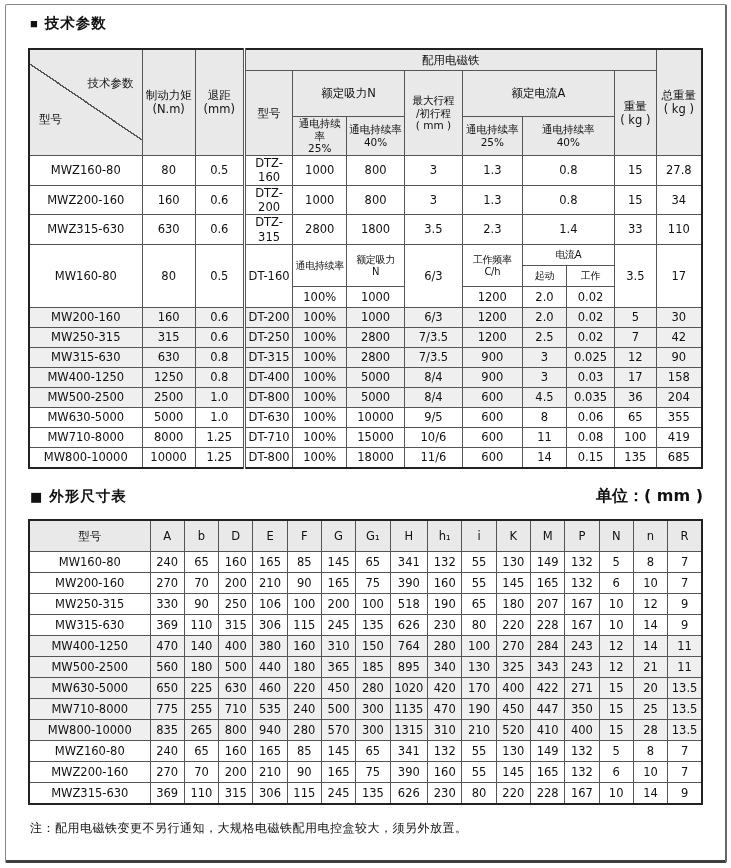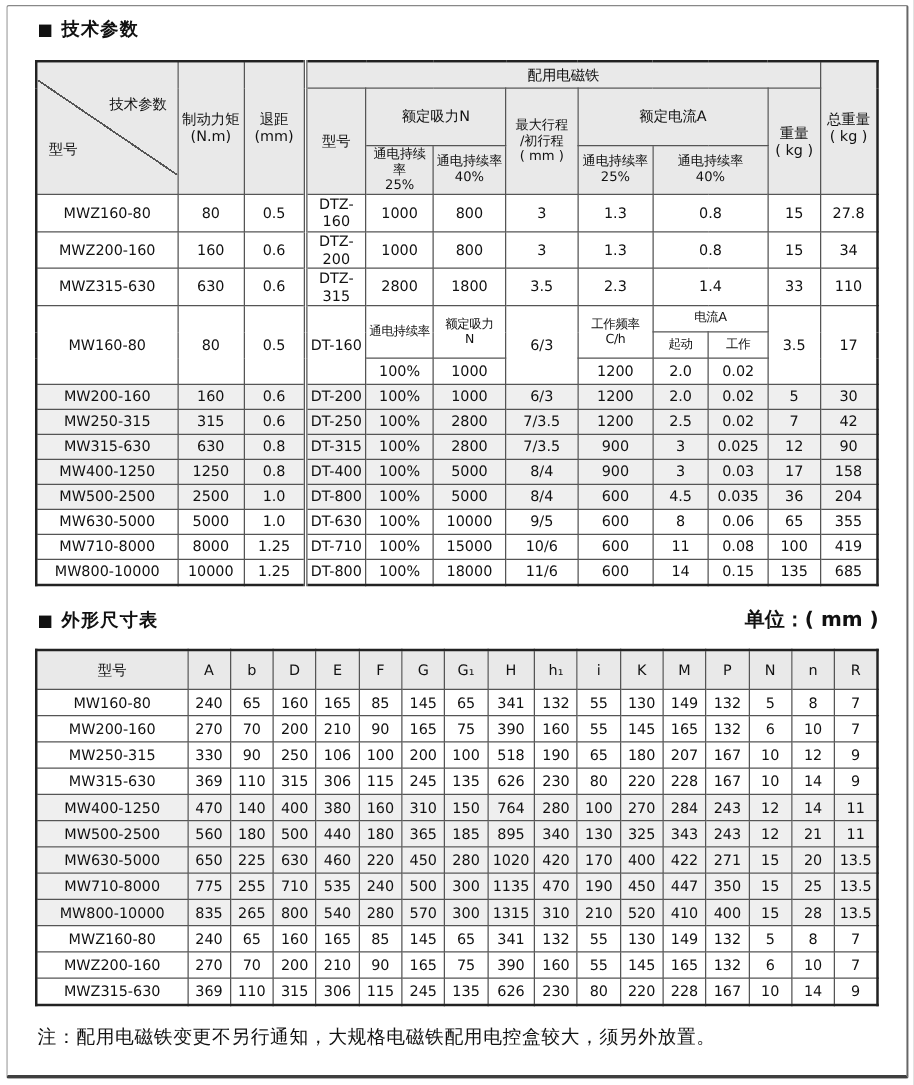--- a/index.html
+++ b/index.html
@@ -13,21 +13,21 @@
     width:731px;height:868px;position:relative;background:#fff;
     font-family:"DejaVu Sans","Liberation Sans",sans-serif;color:var(--txt);
   }
   .frame{
     position:absolute;left:5px;top:4px;right:4px;bottom:5px;
     border:1px solid #888;border-right:2px solid #666;border-bottom:3px solid #3f3f3f;
     border-radius:2px;pointer-events:none;
   }
   .sec-title{font-size:14.5px;font-weight:bold;letter-spacing:1px;white-space:nowrap;}
   .sec-title .bullet{font-size:13px;margin-right:6px;}
-  .t1-title{position:absolute;left:30px;top:14px;}
+  .t1-title{position:absolute;left:30px;top:14px;font-family:Liberation Serif, serif;}
   .sec2-row{position:absolute;left:30px;top:486px;width:673px;display:flex;justify-content:space-between;align-items:center;}
   .unit{font-size:16px;font-weight:bold;}
   table{border-collapse:collapse;table-layout:fixed;}
   .t1{position:absolute;left:28px;top:48px;width:675px;border:2px solid #222;}
   .t2{position:absolute;left:28px;top:519px;width:675px;border:2px solid #222;}
   td{border:1px solid var(--bd);text-align:center;vertical-align:middle;
      font-size:11.5px;line-height:1.25;padding:0 1px;white-space:pre-line;overflow:hidden;}
   .t1 thead td{background:var(--hbg);}
   .t1 .hr1 td{height:20px;}
   .t1 .hr2 td{height:26px;}
@@ -44,21 +44,21 @@
   .diag-in{
     position:relative;width:100%;height:76px;
     background:linear-gradient(to top right,
       transparent calc(50% - 0.7px),
       var(--bd) calc(50% - 0.7px),
       var(--bd) calc(50% + 0.7px),
       transparent calc(50% + 0.7px));
   }
   .diag-in .dt{position:absolute;right:8px;top:12px;font-size:11.5px;}
   .diag-in .db{position:absolute;left:9px;bottom:14px;font-size:11.5px;}
-  .note{position:absolute;left:30px;top:820px;font-size:15px;letter-spacing:0.5px;}
+  .note{position:absolute;left:30px;top:820px;font-size:12px;letter-spacing:0.5px;}
 </style>
 </head>
 <body>
 
 <div class="frame"></div>
 
 <div class="sec-title t1-title">
   <span class="bullet">■</span><span>技术参数</span>
 </div>
 
@@ -498,21 +498,21 @@
         <td>350</td>
         <td>15</td>
         <td>25</td>
         <td>13.5</td>
       </tr>
       <tr class="shade">
         <td>MW800-10000</td>
         <td>835</td>
         <td>265</td>
         <td>800</td>
-        <td>540</td>
+        <td>940</td>
         <td>280</td>
         <td>570</td>
         <td>300</td>
         <td>1315</td>
         <td>310</td>
         <td>210</td>
         <td>520</td>
         <td>410</td>
         <td>400</td>
         <td>15</td>

